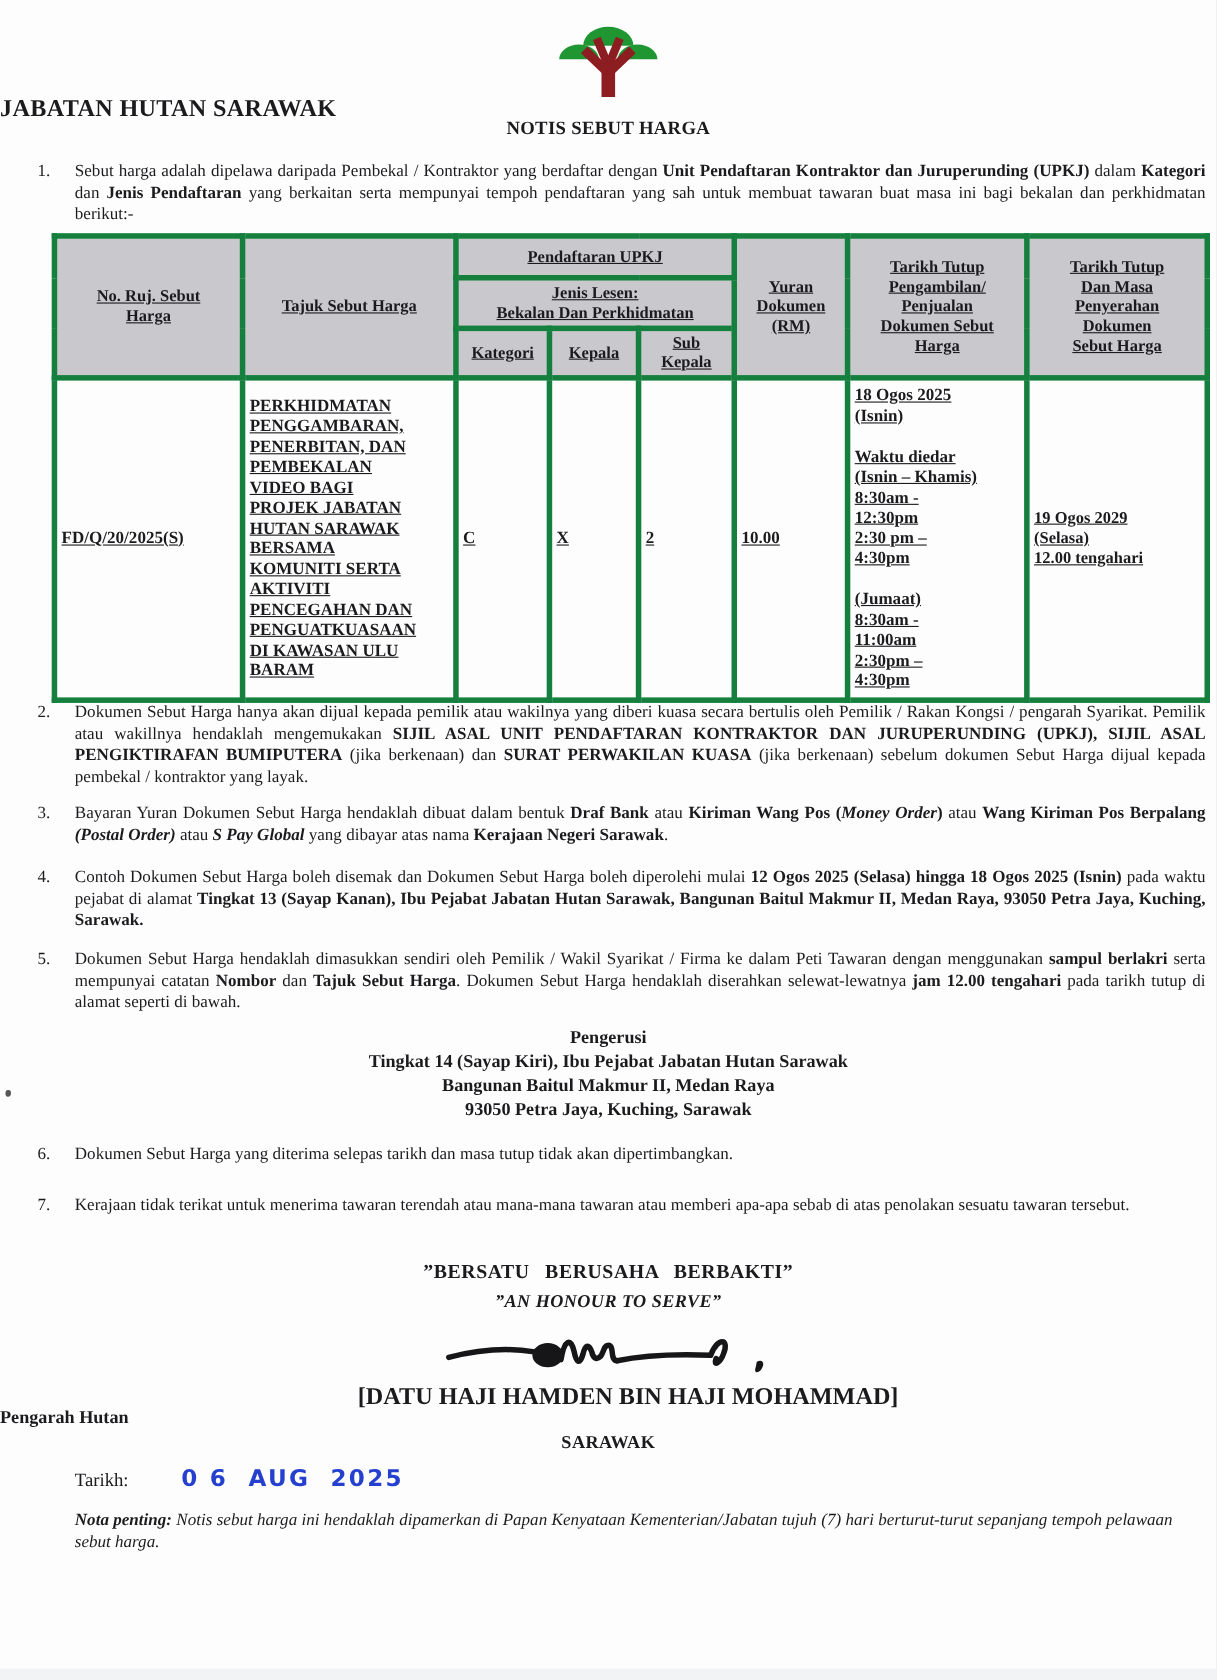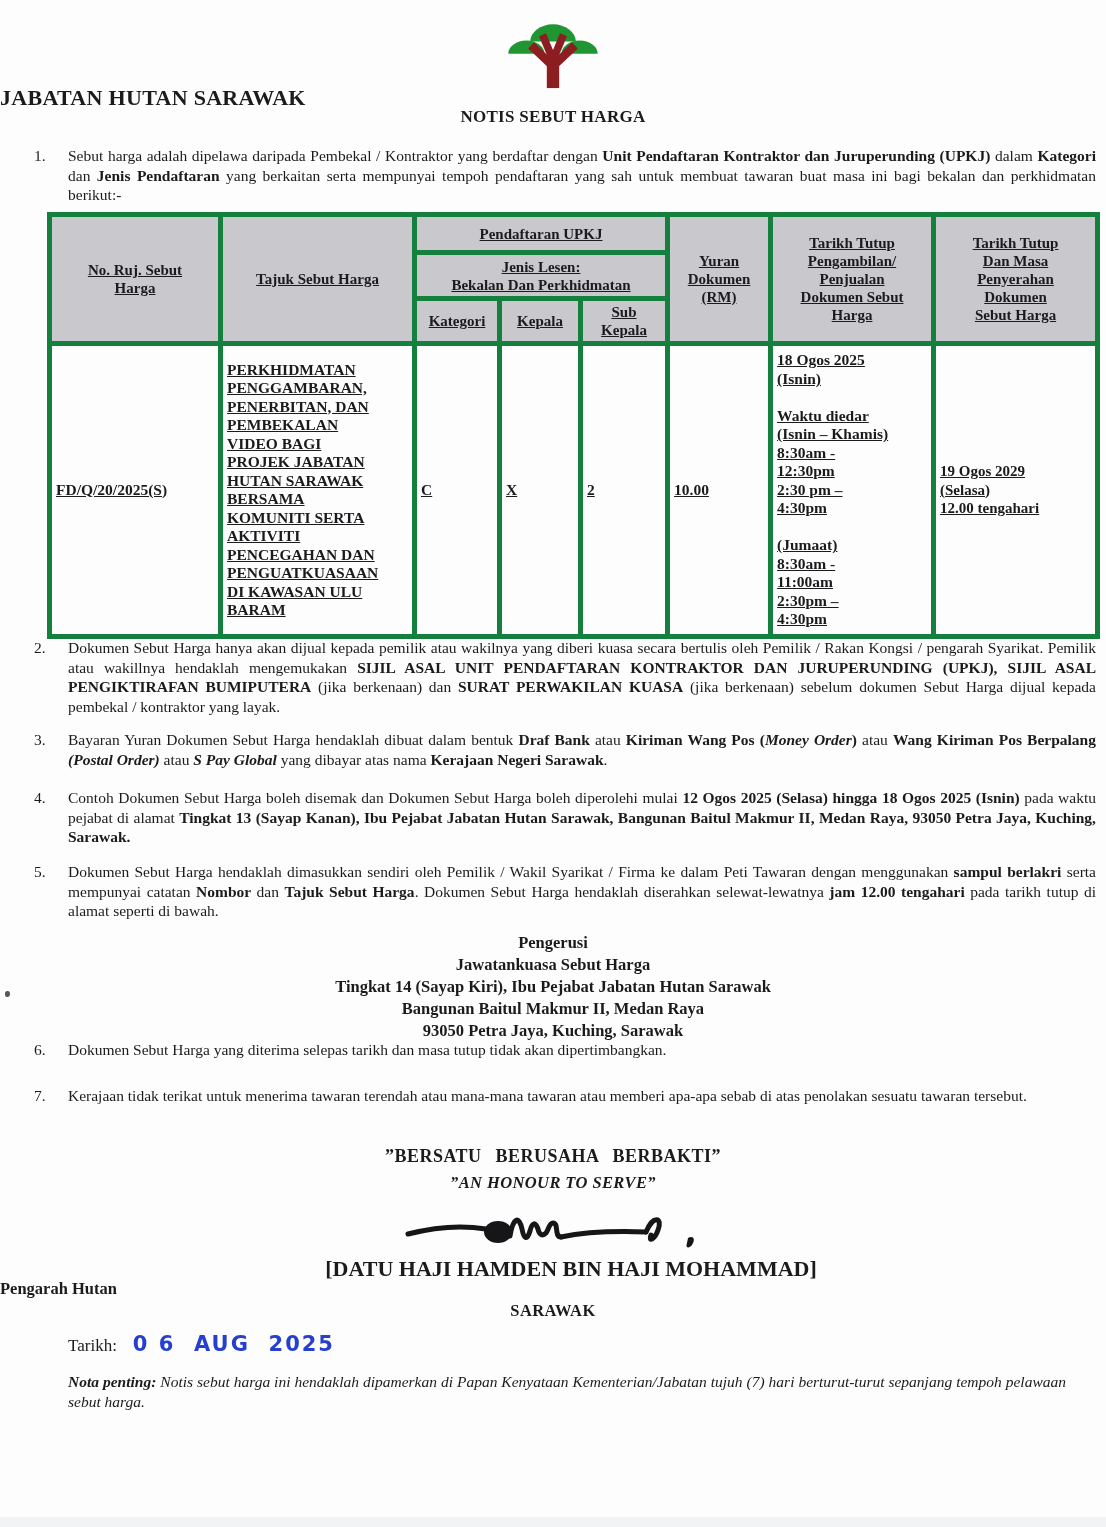--- a/index.html
+++ b/index.html
@@ -44,21 +44,21 @@
   .motto-en{position:absolute;top:1173px;left:0;width:100%;text-align:center;
     font-weight:bold;font-style:italic;font-size:16.5px;letter-spacing:.4px;}
   .sig{position:absolute;left:400px;top:1198px;width:320px;height:62px;}
   .sig-name{position:absolute;top:1256px;left:0;width:100%;text-align:center;font-weight:bold;font-size:22px;margin-left:18px;}
   .sig-role{position:absolute;top:1279px;left:0;width:100%;text-align:left;font-weight:bold;font-size:16.5px;}
   .sig-org{position:absolute;top:1301px;left:0;width:100%;text-align:center;font-weight:bold;font-size:16.5px;letter-spacing:.4px;}
   
   .date-row{position:absolute;left:68px;top:1332px;display:flex;align-items:center;}
   .date-label{font-size:17px;padding-top:3px;}
   .date-stamp{font-family:"DejaVu Sans","Liberation Sans",sans-serif;font-weight:bold;
-    font-size:21px;letter-spacing:2px;white-space:pre;margin-left:16px;}
+    font-size:21px;letter-spacing:2px;white-space:pre;margin-left:48px;}
   .note{position:absolute;left:68px;right:40px;top:1372px;font-size:15.5px;line-height:19.5px;text-align:justify;}
   .speck{position:absolute;left:5px;top:991px;width:5px;height:6px;background:#3a3a3c;border-radius:50% 50% 60% 40%;opacity:.85;}
   .bottom-shade{position:absolute;left:0;bottom:0;width:100%;height:10px;background:#f2f3f5;}
 </style>
 </head>
 <body>
 
 <div class="page">
 
   <svg class="logo" viewBox="0 0 110 82" aria-hidden="true">
@@ -177,21 +177,20 @@
     <div class="num">4.</div>
     <div class="txt"><span>Contoh Dokumen Sebut Harga boleh disemak dan Dokumen Sebut Harga boleh diperolehi mulai </span><span class="seg-b">12 Ogos 2025 (Selasa) hingga 18 Ogos 2025 (Isnin)</span><span> pada waktu pejabat di alamat </span><span class="seg-b">Tingkat 13 (Sayap Kanan), Ibu Pejabat Jabatan Hutan Sarawak, Bangunan Baitul Makmur II, Medan Raya, 93050 Petra Jaya, Kuching, Sarawak.</span></div>
   </div>
   <div class="item" style="top:862px;">
     <div class="num">5.</div>
     <div class="txt"><span>Dokumen Sebut Harga hendaklah dimasukkan sendiri oleh Pemilik / Wakil Syarikat / Firma ke dalam Peti Tawaran dengan menggunakan </span><span class="seg-b">sampul berlakri</span><span> serta mempunyai catatan </span><span class="seg-b">Nombor</span><span> dan </span><span class="seg-b">Tajuk Sebut Harga</span><span>. Dokumen Sebut Harga hendaklah diserahkan selewat-lewatnya </span><span class="seg-b">jam 12.00 tengahari</span><span> pada tarikh tutup di alamat seperti di bawah.</span></div>
   </div>
 
   <div class="address">
     <div>Pengerusi</div>
-    <div>Jawatankuasa Sebut Harga</div>
     <div>Tingkat 14 (Sayap Kiri), Ibu Pejabat Jabatan Hutan Sarawak</div>
     <div>Bangunan Baitul Makmur II, Medan Raya</div>
     <div>93050 Petra Jaya, Kuching, Sarawak</div>
   </div>
 
   <div class="item" style="top:1040px;">
     <div class="num">6.</div>
     <div class="txt"><span>Dokumen Sebut Harga yang diterima selepas tarikh dan masa tutup tidak akan dipertimbangkan.</span></div>
   </div>
   <div class="item" style="top:1086px;">

